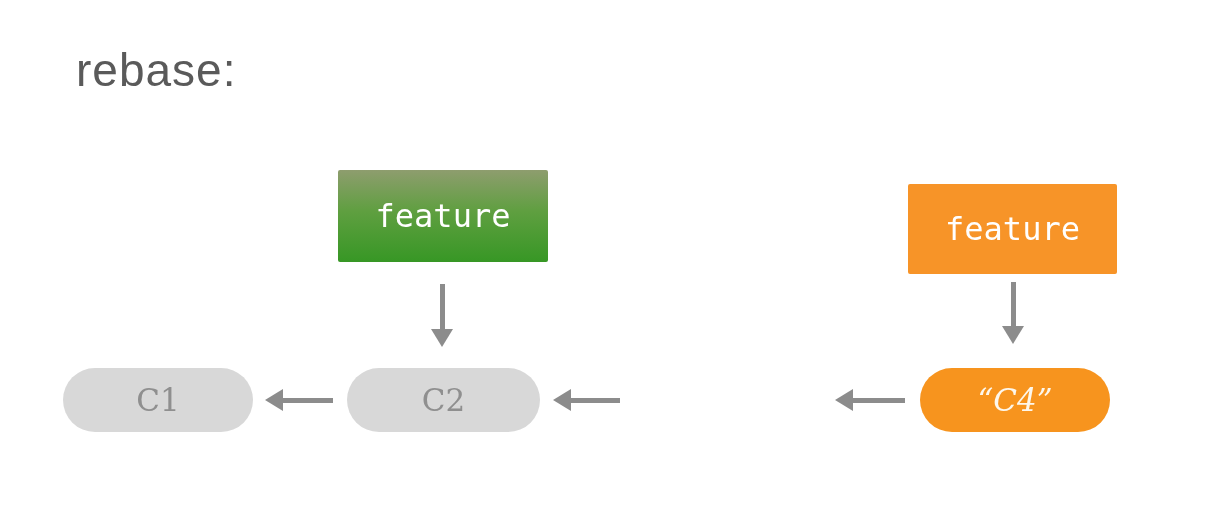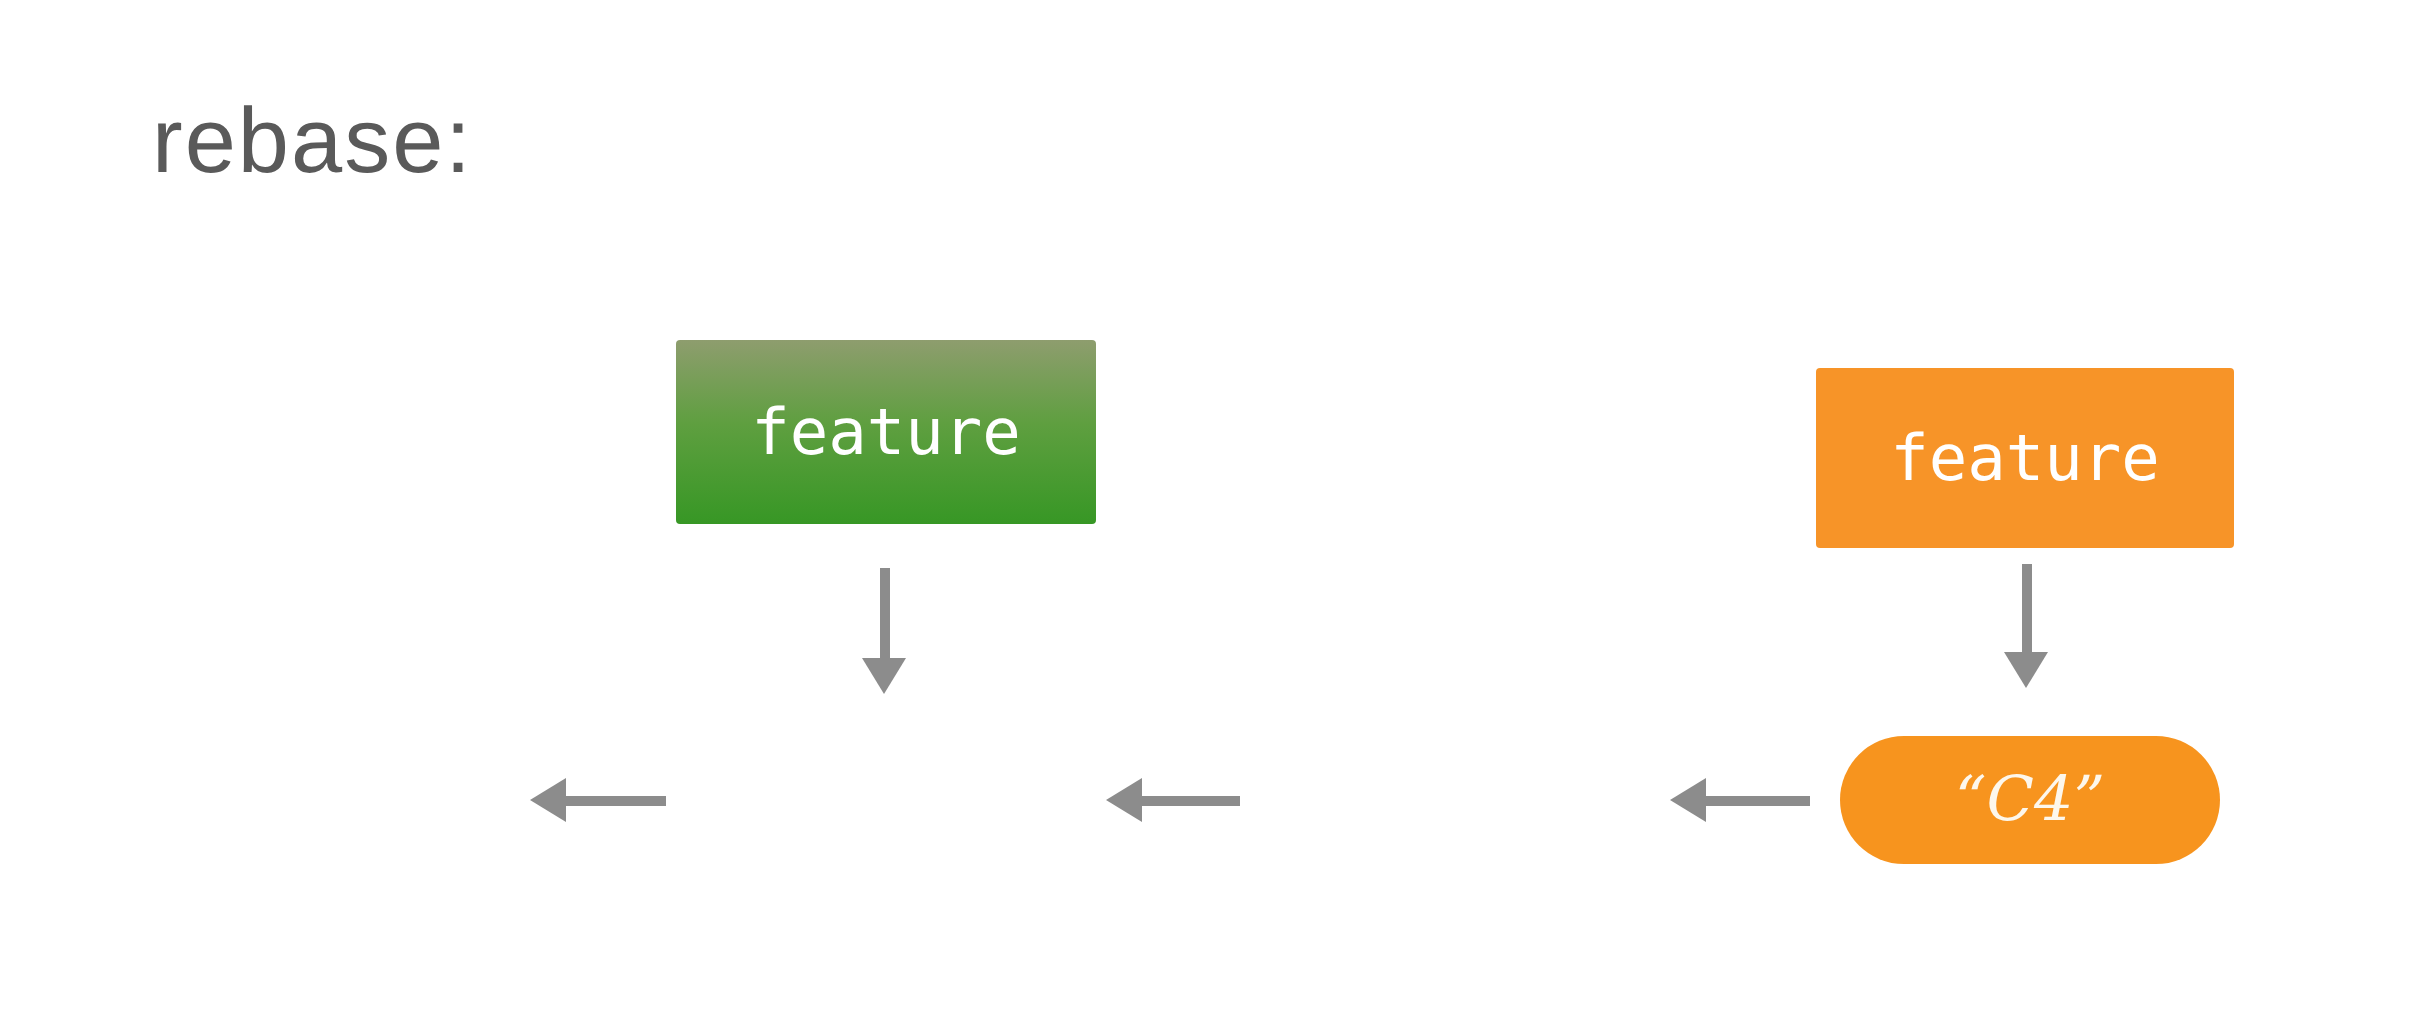--- a/index.html
+++ b/index.html
@@ -115,26 +115,32 @@
   <div class="arrow-down arrow-d1">
     <div class="shaft"></div>
     <div class="head"></div>
   </div>
 
   <div class="arrow-down arrow-d2">
     <div class="shaft"></div>
     <div class="head"></div>
   </div>
 
+  <div class="commit gray commit-c1">
+    <span>C1</span>
+  </div>
 
   <div class="arrow-left arrow-a1">
     <div class="shaft"></div>
     <div class="head"></div>
   </div>
 
+  <div class="commit gray commit-c2">
+    <span>C2</span>
+  </div>
 
   <div class="arrow-left arrow-a2">
     <div class="shaft"></div>
     <div class="head"></div>
   </div>
 
 
   <div class="arrow-left arrow-a3">
     <div class="shaft"></div>
     <div class="head"></div>

